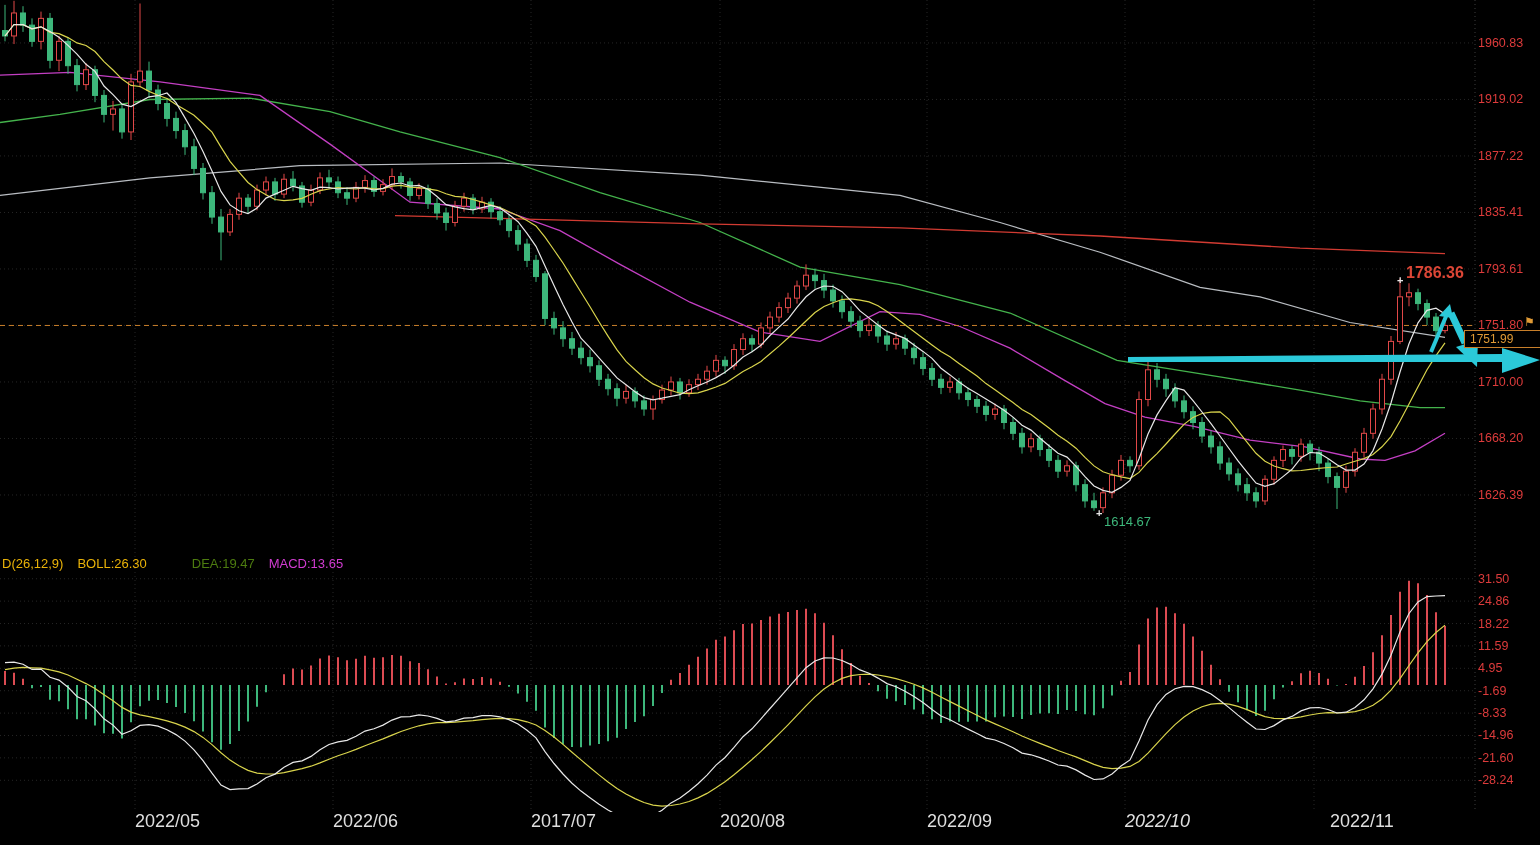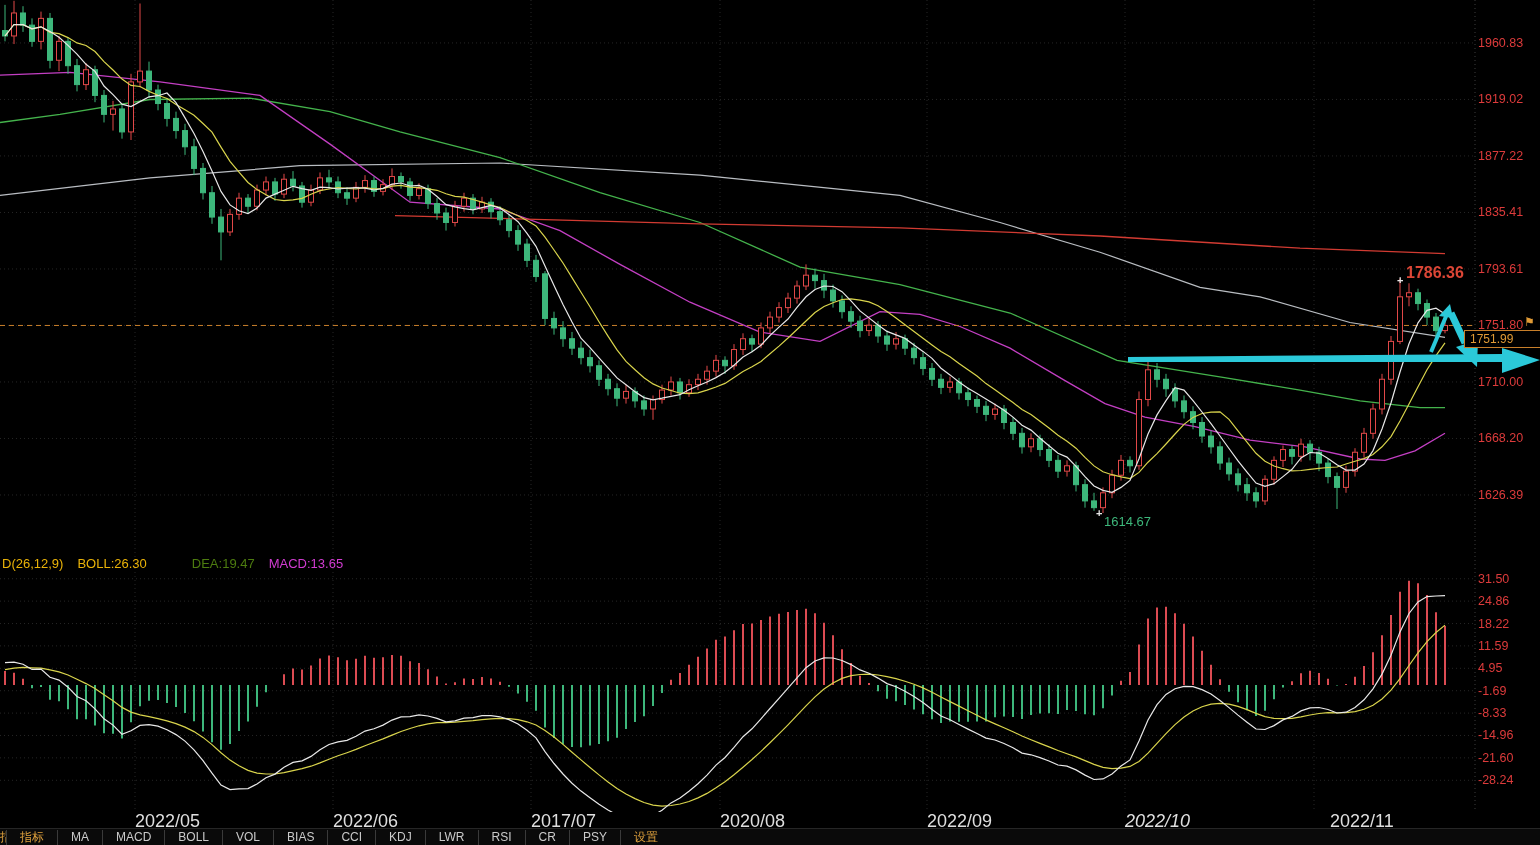--- a/index.html
+++ b/index.html
@@ -624,29 +624,13 @@
   <div id="dates">
       <span style="left: 135px;">2022/05</span>
       <span style="left: 333px;">2022/06</span>
       <span style="left: 531px;">2017/07</span>
       <span style="left: 720px;">2020/08</span>
       <span style="left: 927px;">2022/09</span>
       <span style="left: 1125px; font-style: italic;">2022/10</span>
       <span style="left: 1314px; margin-left: 16px;">2022/11</span>
     </div>
 
-  <div id="toolbar">
-    <span class="tb frag">指</span>
-    <span class="tb orange">指标</span>
-    <span class="tb">MA</span>
-    <span class="tb">MACD</span>
-    <span class="tb">BOLL</span>
-    <span class="tb">VOL</span>
-    <span class="tb">BIAS</span>
-    <span class="tb">CCI</span>
-    <span class="tb">KDJ</span>
-    <span class="tb">LWR</span>
-    <span class="tb">RSI</span>
-    <span class="tb">CR</span>
-    <span class="tb">PSY</span>
-    <span class="tb orange">设置</span>
-  </div>
 </div>
 
 </body></html>

